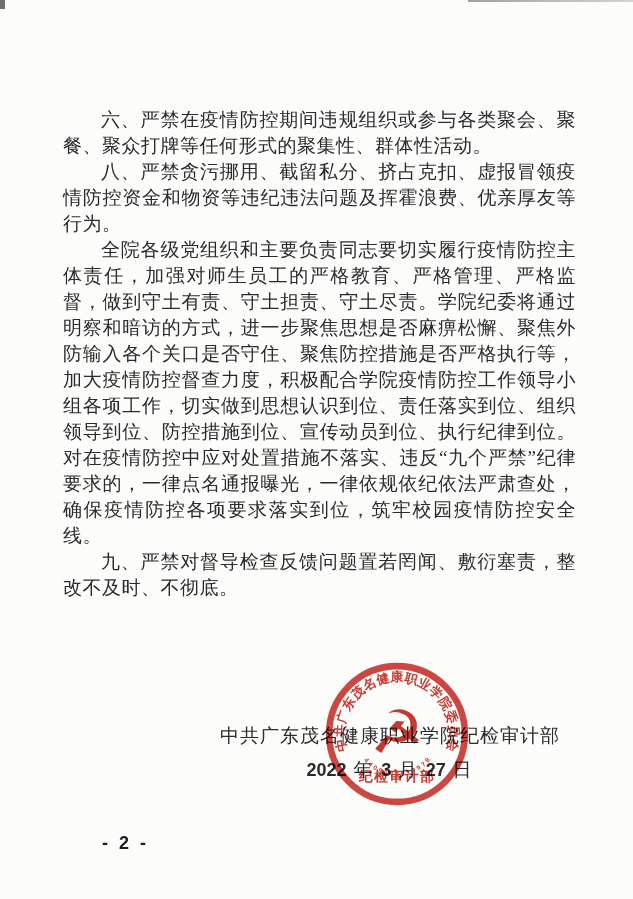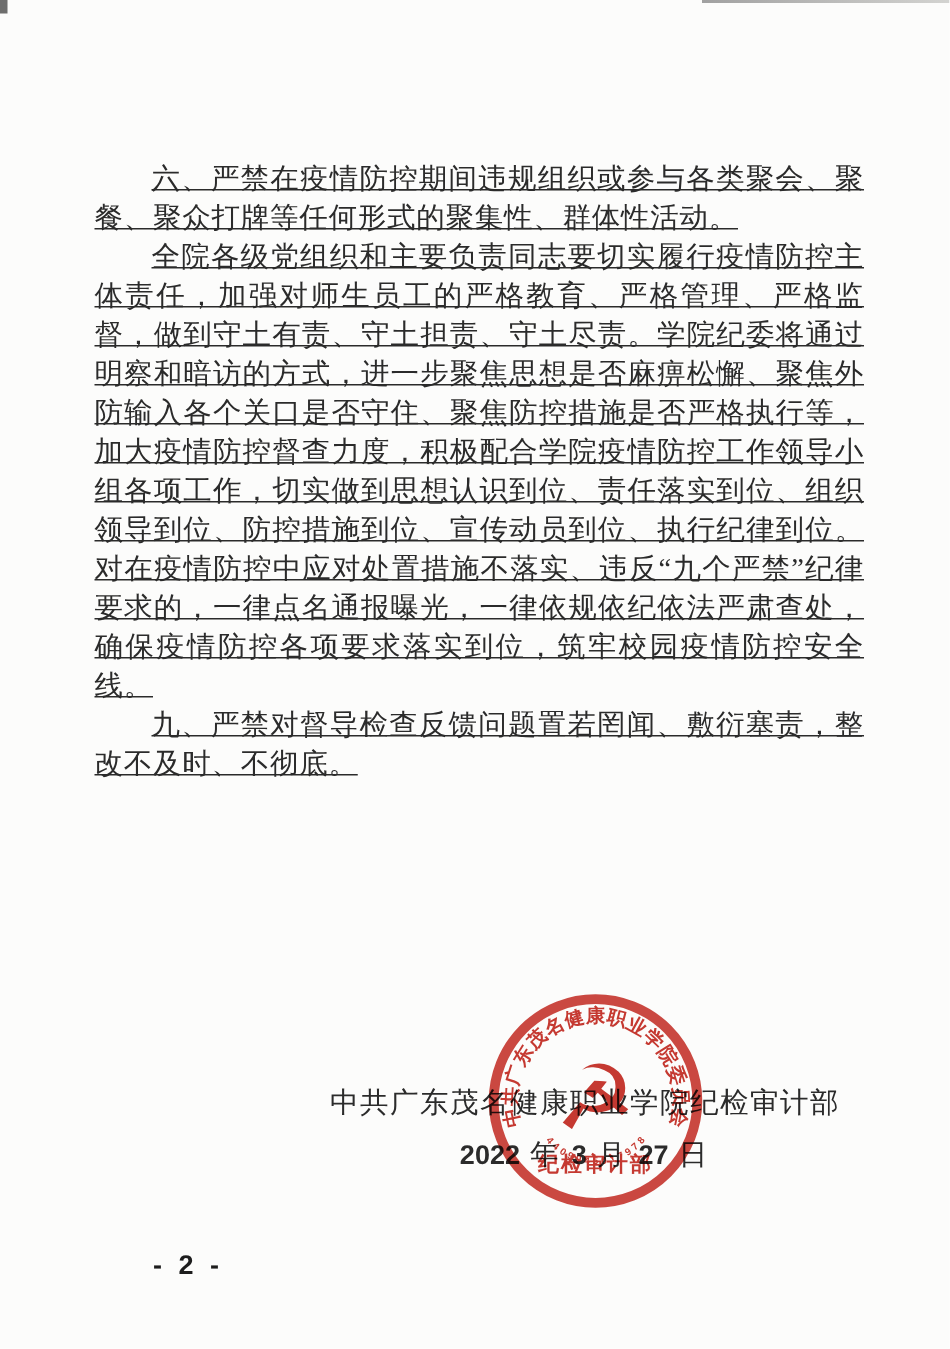--- a/index.html
+++ b/index.html
@@ -22,21 +22,20 @@
     background: linear-gradient(to right, #8a8a8a, #c9c9c6);
     opacity: .8;
   }
   
   .doc-body {
     position: absolute; left: 63px; top: 107px; width: 513px;
     font-size: 19px; line-height: 26px;
     letter-spacing: 0.5px;
     text-align: justify;
     text-justify: inter-character;
-    text-decoration: underline;
   }
   .doc-body p { text-indent: 2em; margin: 0; }
   .contact-line { text-indent: 2em; margin: 0; }
   .num {
     font-family: "Liberation Sans", "DejaVu Sans", sans-serif;
     font-weight: bold;
     letter-spacing: 0;
     font-size: 18px;
   }
   
@@ -63,20 +62,21 @@
   }
 </style>
 </head>
 <body>
 
 <div class="artifact-topleft"></div>
 <div class="artifact-topline"></div>
 
 <div class="doc-body">
   <p>六、严禁在疫情防控期间违规组织或参与各类聚会、聚餐、聚众打牌等任何形式的聚集性、群体性活动。</p>
+  <p>八、严禁贪污挪用、截留私分、挤占克扣、虚报冒领疫情防控资金和物资等违纪违法问题及挥霍浪费、优亲厚友等行为。</p>
   <p>全院各级党组织和主要负责同志要切实履行疫情防控主体责任，加强对师生员工的严格教育、严格管理、严格监督，做到守土有责、守土担责、守土尽责。学院纪委将通过明察和暗访的方式，进一步聚焦思想是否麻痹松懈、聚焦外防输入各个关口是否守住、聚焦防控措施是否严格执行等，加大疫情防控督查力度，积极配合学院疫情防控工作领导小组各项工作，切实做到思想认识到位、责任落实到位、组织领导到位、防控措施到位、宣传动员到位、执行纪律到位。对在疫情防控中应对处置措施不落实、违反“九个严禁”纪律要求的，一律点名通报曝光，一律依规依纪依法严肃查处，确保疫情防控各项要求落实到位，筑牢校园疫情防控安全线。</p>
   <p>九、严禁对督导检查反馈问题置若罔闻、敷衍塞责，整改不及时、不彻底。</p>
 </div>
 
 <div class="signature">
   <div>中共广东茂名健康职业学院纪检审计部</div>
   <div class="date-line"><span class="num">2022</span> <span>年</span> <span class="num">3</span> <span>月</span> <span class="num">27</span> <span>日</span></div>
 </div>
 
 <svg class="seal" viewBox="0 0 200 200">

